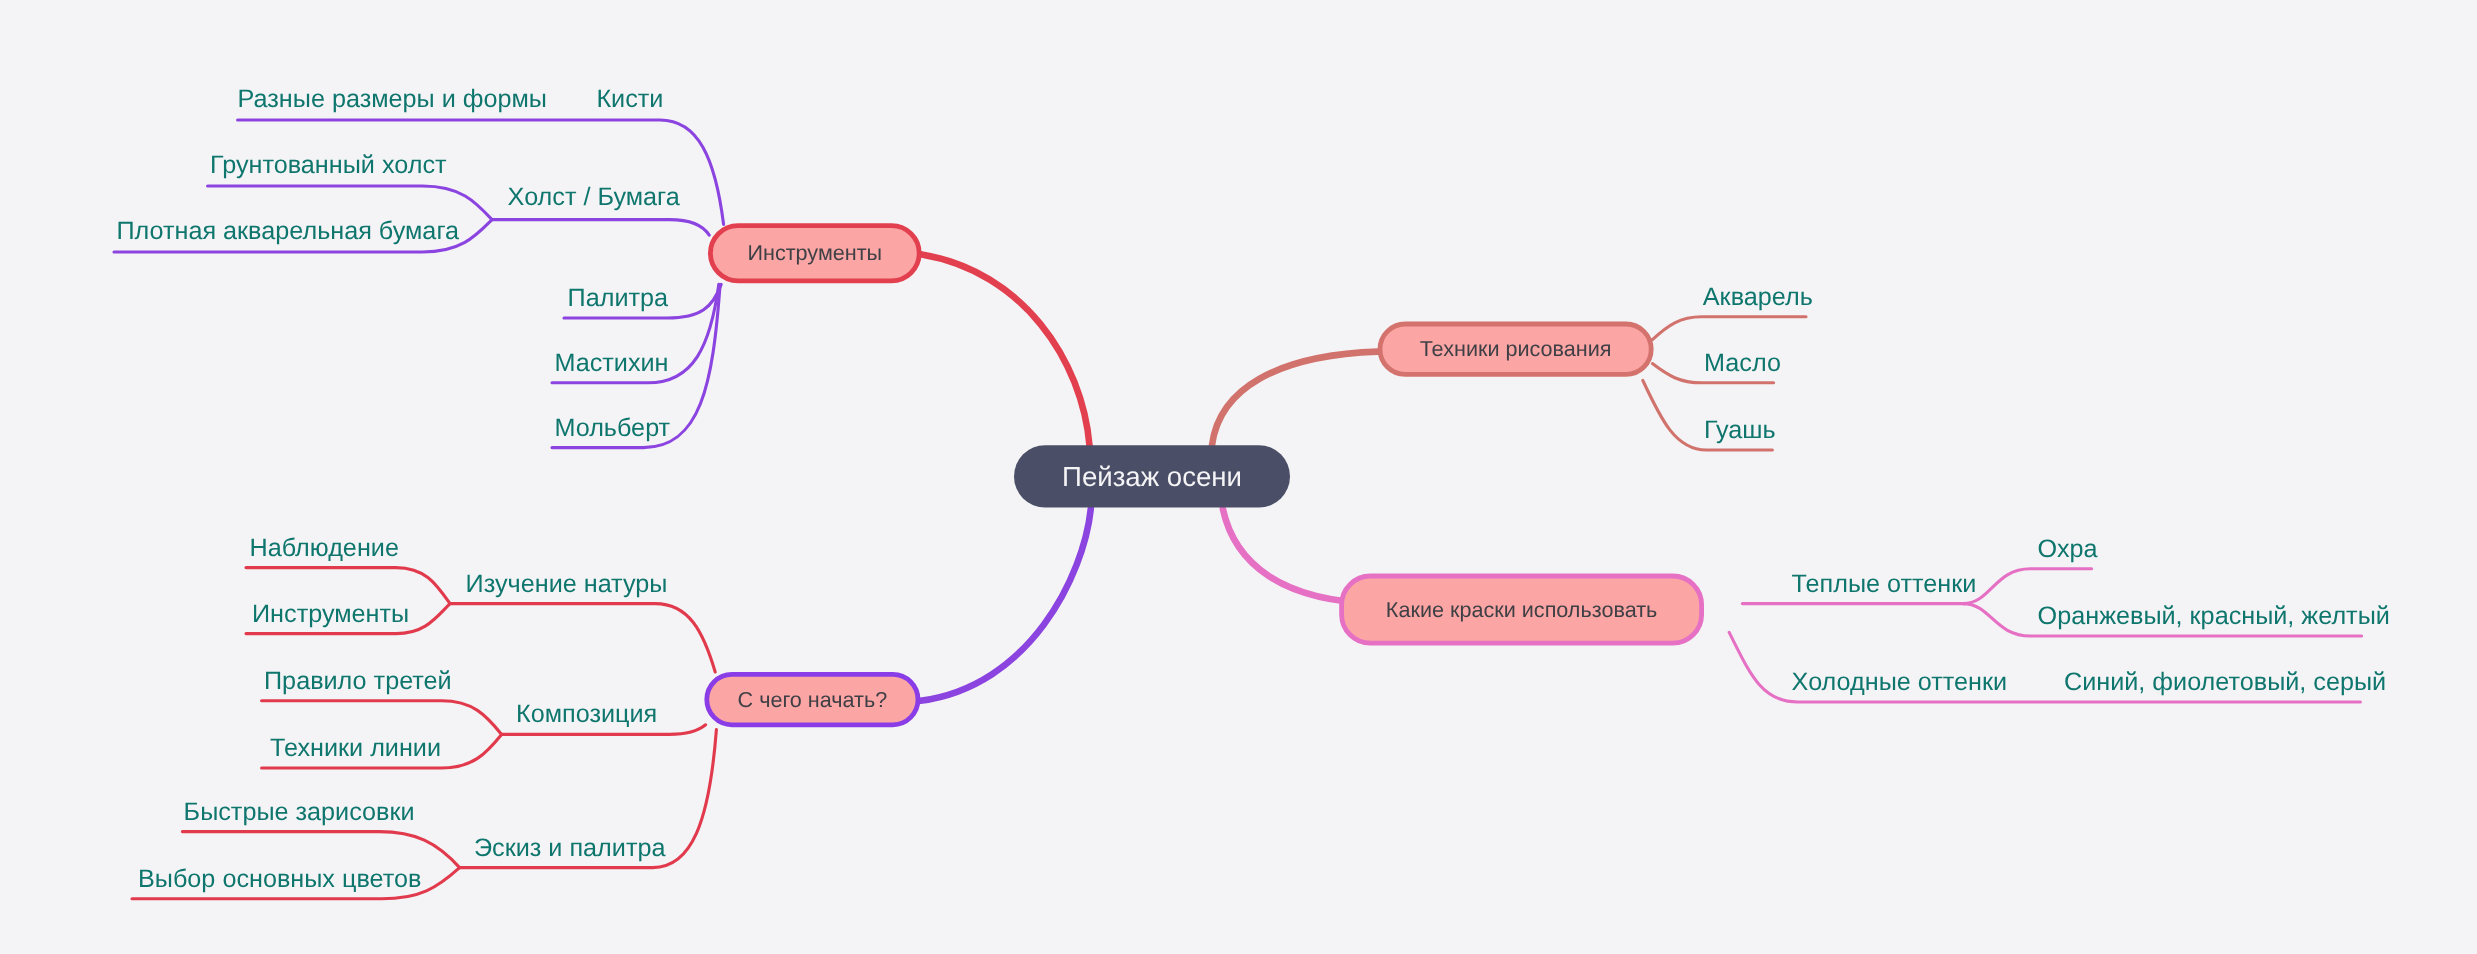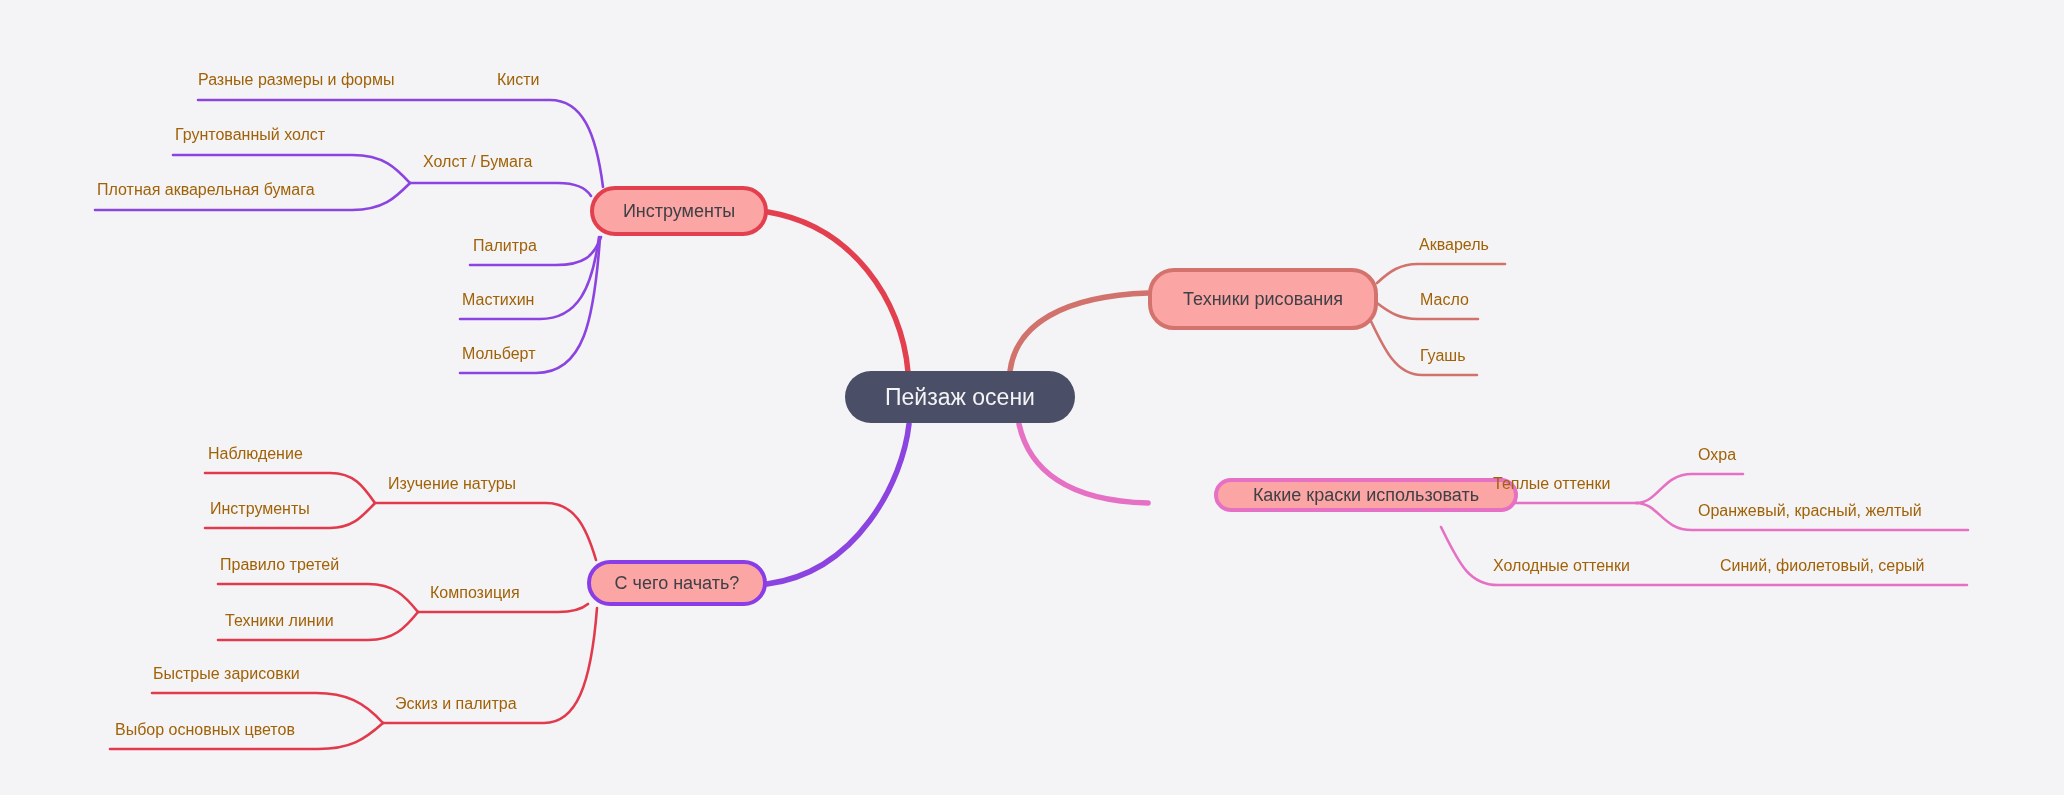--- a/index.html
+++ b/index.html
@@ -18,21 +18,21 @@
   }
   .topic.root{
     background:#4a4e66;border:none;border-radius:28px;
     color:#f4f4f6;font-size:23px;
   }
   .b-tools{border-color:#e2404f}
   .b-tech{border-color:#d4736d}
   .b-paints{border-color:#e570c4}
   .b-start{border-color:#8a3de6}
   .leaf{
-    position:absolute;font-size:16px;color:#a16207;
+    position:absolute;font-size:21px;color:#0f766e;
     white-space:nowrap;z-index:2;line-height:1.2;
   }
 </style>
 </head>
 <body>
 
 <div class="canvas">
 
   <svg class="edges" viewBox="0 0 2064 795" fill="none" stroke-linecap="round">
 
@@ -77,24 +77,24 @@
     </g>
   </svg>
 
   <div class="topic root" style="left:845px;top:371px;width:230px;height:52px">
     <span>Пейзаж осени</span>
   </div>
 
   <div class="topic b-tools" style="left:590px;top:186px;width:178px;height:50px">
     <span>Инструменты</span>
   </div>
-  <div class="topic b-tech" style="left:1148px;top:268px;width:230px;height:62px">
+  <div class="topic b-tech" style="left:1148px;top:268px;width:230px;height:46px">
     <span>Техники рисования</span>
   </div>
-  <div class="topic b-paints" style="left:1214px;top:478px;width:304px;height:34px">
+  <div class="topic b-paints" style="left:1116px;top:478px;width:304px;height:60px">
     <span>Какие краски использовать</span>
   </div>
   <div class="topic b-start" style="left:587px;top:560px;width:180px;height:46px">
     <span>С чего начать?</span>
   </div>
 
   <div class="leaf" style="left:497px;top:70px">Кисти</div>
   <div class="leaf" style="left:198px;top:70px">Разные размеры и формы</div>
   <div class="leaf" style="left:423px;top:152px">Холст / Бумага</div>
   <div class="leaf" style="left:175px;top:125px">Грунтованный холст</div>

